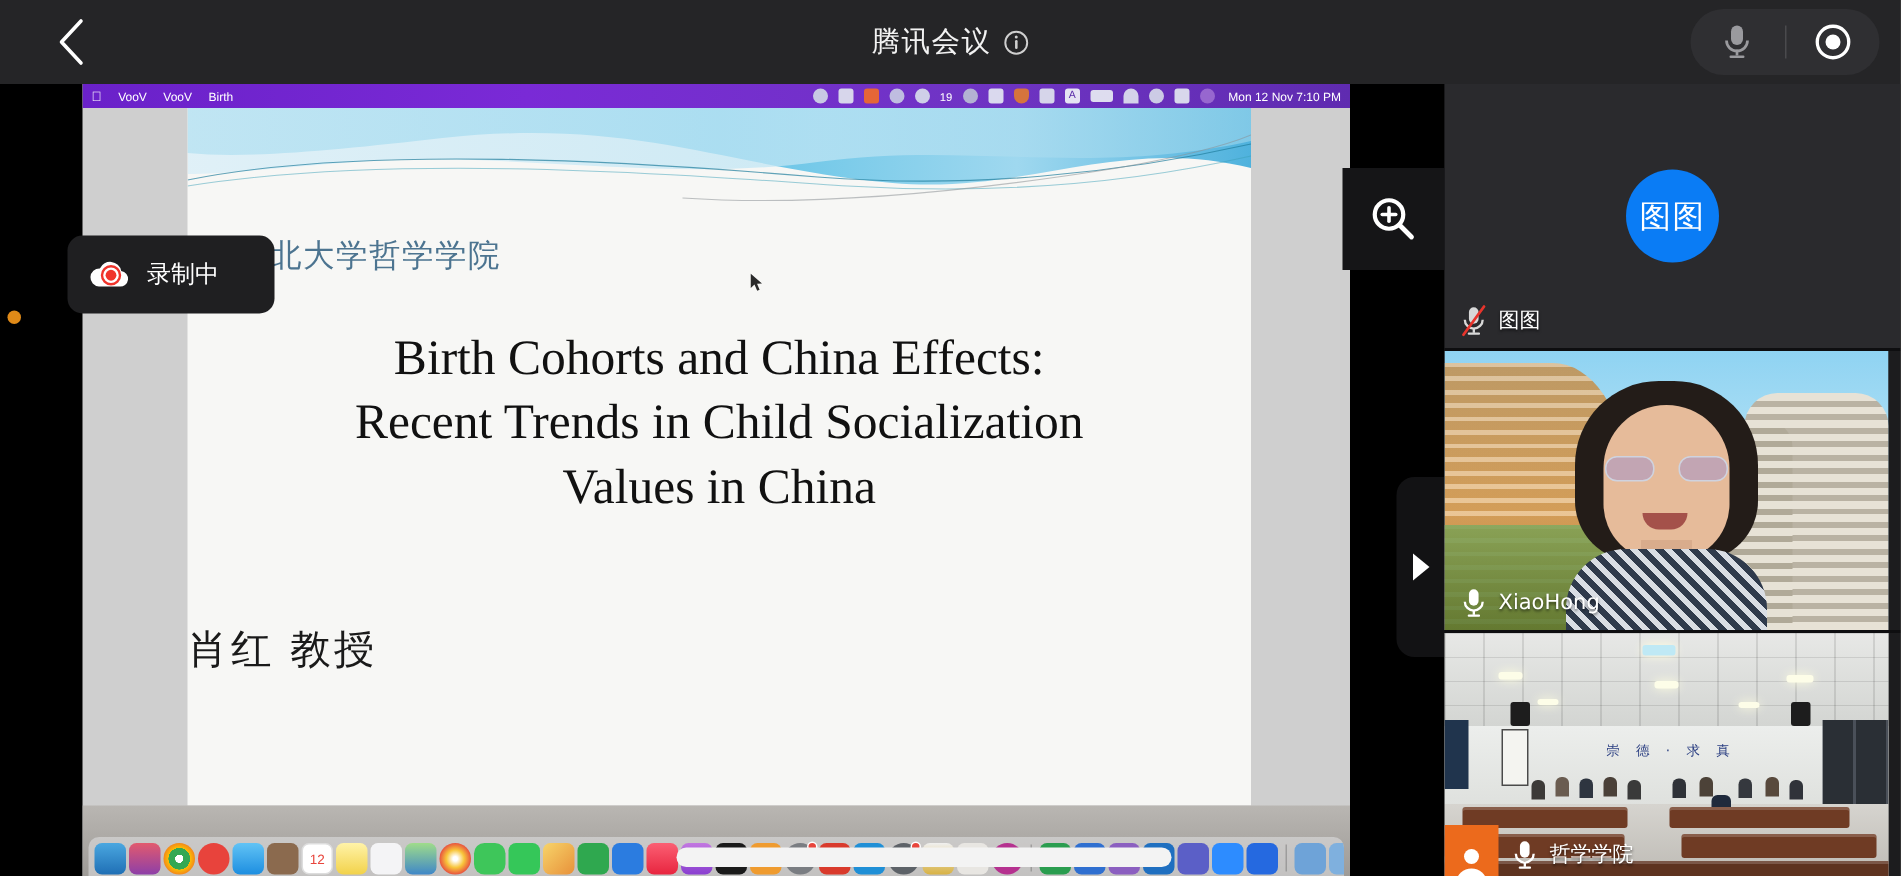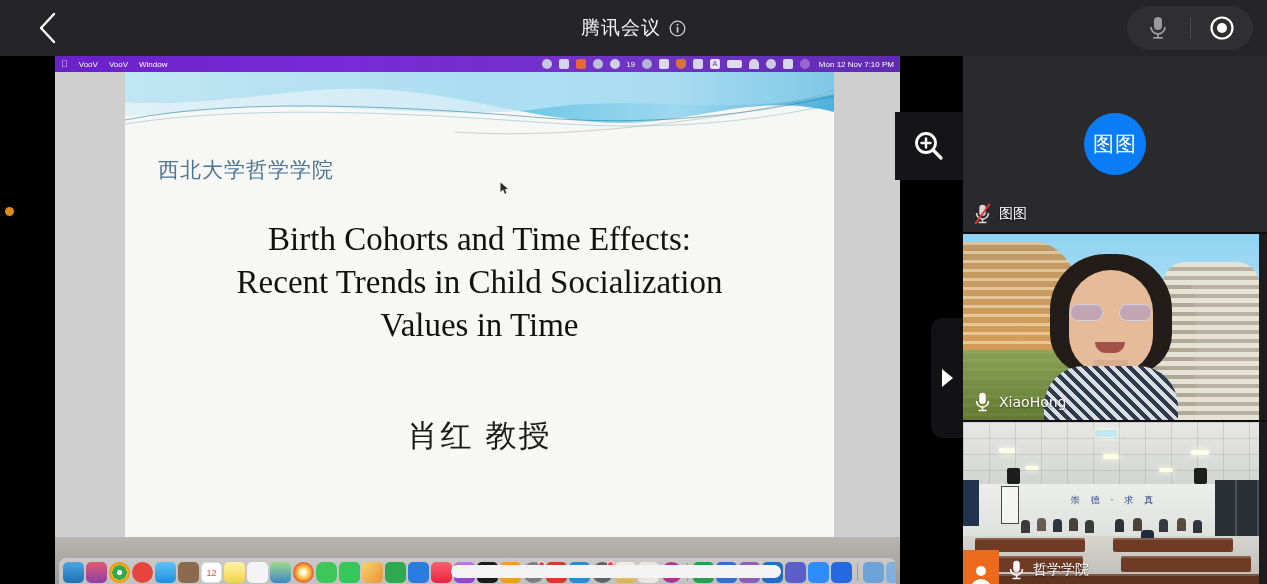--- a/index.html
+++ b/index.html
@@ -78,22 +78,22 @@
     font-family: "Liberation Serif", serif; font-size: 21px; color: #4c7490;
     letter-spacing: 1px;
   }
   .slide-title {
     position: absolute; left: 0; top: 146px; width: 709px;
     text-align: center;
     font-family: "Liberation Serif", serif;
     font-size: 33px; color: #111; line-height: 1.30;
   }
   .slide-author {
-    position: absolute; left: 0; top: 343px; width: 709px; text-align: center;
-    font-family: "DejaVu Sans", sans-serif; font-size: 31px; color: #1a1a1a;
+    position: absolute; left: 0; top: 343px; width: 709px; 
+    font-family: "DejaVu Sans", sans-serif; font-size: 27px; color: #1a1a1a;
     letter-spacing: 2px;
   }
   .slide-cursor { position: absolute; left: 375px; top: 110px; }
 
   
   .mac-desktop {
     position: absolute; left: 0; top: 481px; width: 845px; height: 47px;
     background: linear-gradient(180deg,#b9b6b2 0%, #9e9b97 100%);
   }
   .dock {
@@ -294,21 +294,21 @@
 
   <div class="share-area">
 
     <div class="mac-screen">
 
       <div class="mac-menubar">
         <div class="mm-left">
           <span class="mm-apple"></span>
           <span class="mm-app">VooV</span>
           <span>VooV</span>
-          <span>Window</span>
+          <span>Birth</span>
         </div>
         <div class="mm-right">
           <span class="mm-ic" style="background:#cfd6e6;border-radius:50%"></span>
           <span class="mm-ic" style="background:#dfe4ee"></span>
           <span class="mm-ic" style="background:#ef6a2a"></span>
           <span class="mm-ic" style="background:#c6c9e2;border-radius:50%"></span>
           <span class="mm-ic" style="background:#d7dcea;border-radius:50%"></span>
           <span>19</span>
           <span class="mm-ic" style="background:#b9bdd4;border-radius:50%"></span>
           <span class="mm-ic" style="background:#e3e7f2"></span>
@@ -342,23 +342,23 @@
           <path d="M0,0 H709 V40 C620,18 560,58 470,50 C360,40 300,6 170,20 C100,28 40,34 0,30 Z" fill="url(#wg)"></path>
           <path d="M0,0 H709 V22 C600,46 520,22 420,36 C320,50 210,28 110,36 C60,40 24,44 0,44 Z" fill="url(#wg2)" opacity=".75"></path>
           <path d="M0,48 C120,24 300,36 420,46 C520,54 620,44 709,24" fill="none" stroke="#1f7e9c" stroke-width="0.8" opacity=".7"></path>
           <path d="M0,52 C140,30 320,44 440,52 C540,58 630,50 709,32" fill="none" stroke="#3aa0b8" stroke-width="0.7" opacity=".5"></path>
           <path d="M330,60 C420,66 520,56 620,40 C660,33 690,26 709,18" fill="none" stroke="#8a8f93" stroke-width="0.7" opacity=".55"></path>
         </svg>
 
         <div class="slide-org">西北大学哲学学院</div>
 
         <div class="slide-title">
-          <div>Birth Cohorts and Time Effects:</div>
+          <div>Birth Cohorts and China Effects:</div>
           <div>Recent Trends in Child Socialization</div>
-          <div>Values in Time</div>
+          <div>Values in China</div>
         </div>
 
         <div class="slide-author">肖红  教授</div>
 
         <svg class="slide-cursor" width="9" height="13" viewBox="0 0 9 13">
           <path d="M0.5,0.5 L0.5,10 L3,7.6 L4.8,11.8 L6.4,11.1 L4.7,7.2 L8,7 Z" fill="#2a2a2a"></path>
         </svg>
       </div>
 
       <div class="mac-desktop">
@@ -406,20 +406,28 @@
           <span class="dock-icon" style="background:#6ea3d8"></span>
           <span class="dock-icon" style="background:#7fb0de"></span>
 
         </div>
         <div class="dock-pill"></div>
       </div>
     </div>
 
     <div class="orange-dot"></div>
 
+    <div class="rec-badge">
+      <svg width="30" height="24" viewBox="0 0 30 24">
+        <path d="M7,20 a6,6 0 0 1 0.6,-12 a7.5,7.5 0 0 1 14.2,1.6 a5.2,5.2 0 0 1 -1.3,10.4 Z" fill="#ffffff"></path>
+        <circle cx="15" cy="12.5" r="6" fill="none" stroke="#f0342c" stroke-width="1.6"></circle>
+        <circle cx="15" cy="12.5" r="3.6" fill="#f0342c"></circle>
+      </svg>
+      <span class="lbl">录制中</span>
+    </div>
 
     <div class="zoom-btn">
       <svg width="36" height="36" viewBox="0 0 36 36">
         <circle cx="15" cy="15" r="9.5" fill="none" stroke="#ffffff" stroke-width="2.8"></circle>
         <line x1="15" y1="10.5" x2="15" y2="19.5" stroke="#ffffff" stroke-width="2.4" stroke-linecap="round"></line>
         <line x1="10.5" y1="15" x2="19.5" y2="15" stroke="#ffffff" stroke-width="2.4" stroke-linecap="round"></line>
         <line x1="22" y1="22" x2="30" y2="30" stroke="#ffffff" stroke-width="3.2" stroke-linecap="round"></line>
       </svg>
     </div>
 

